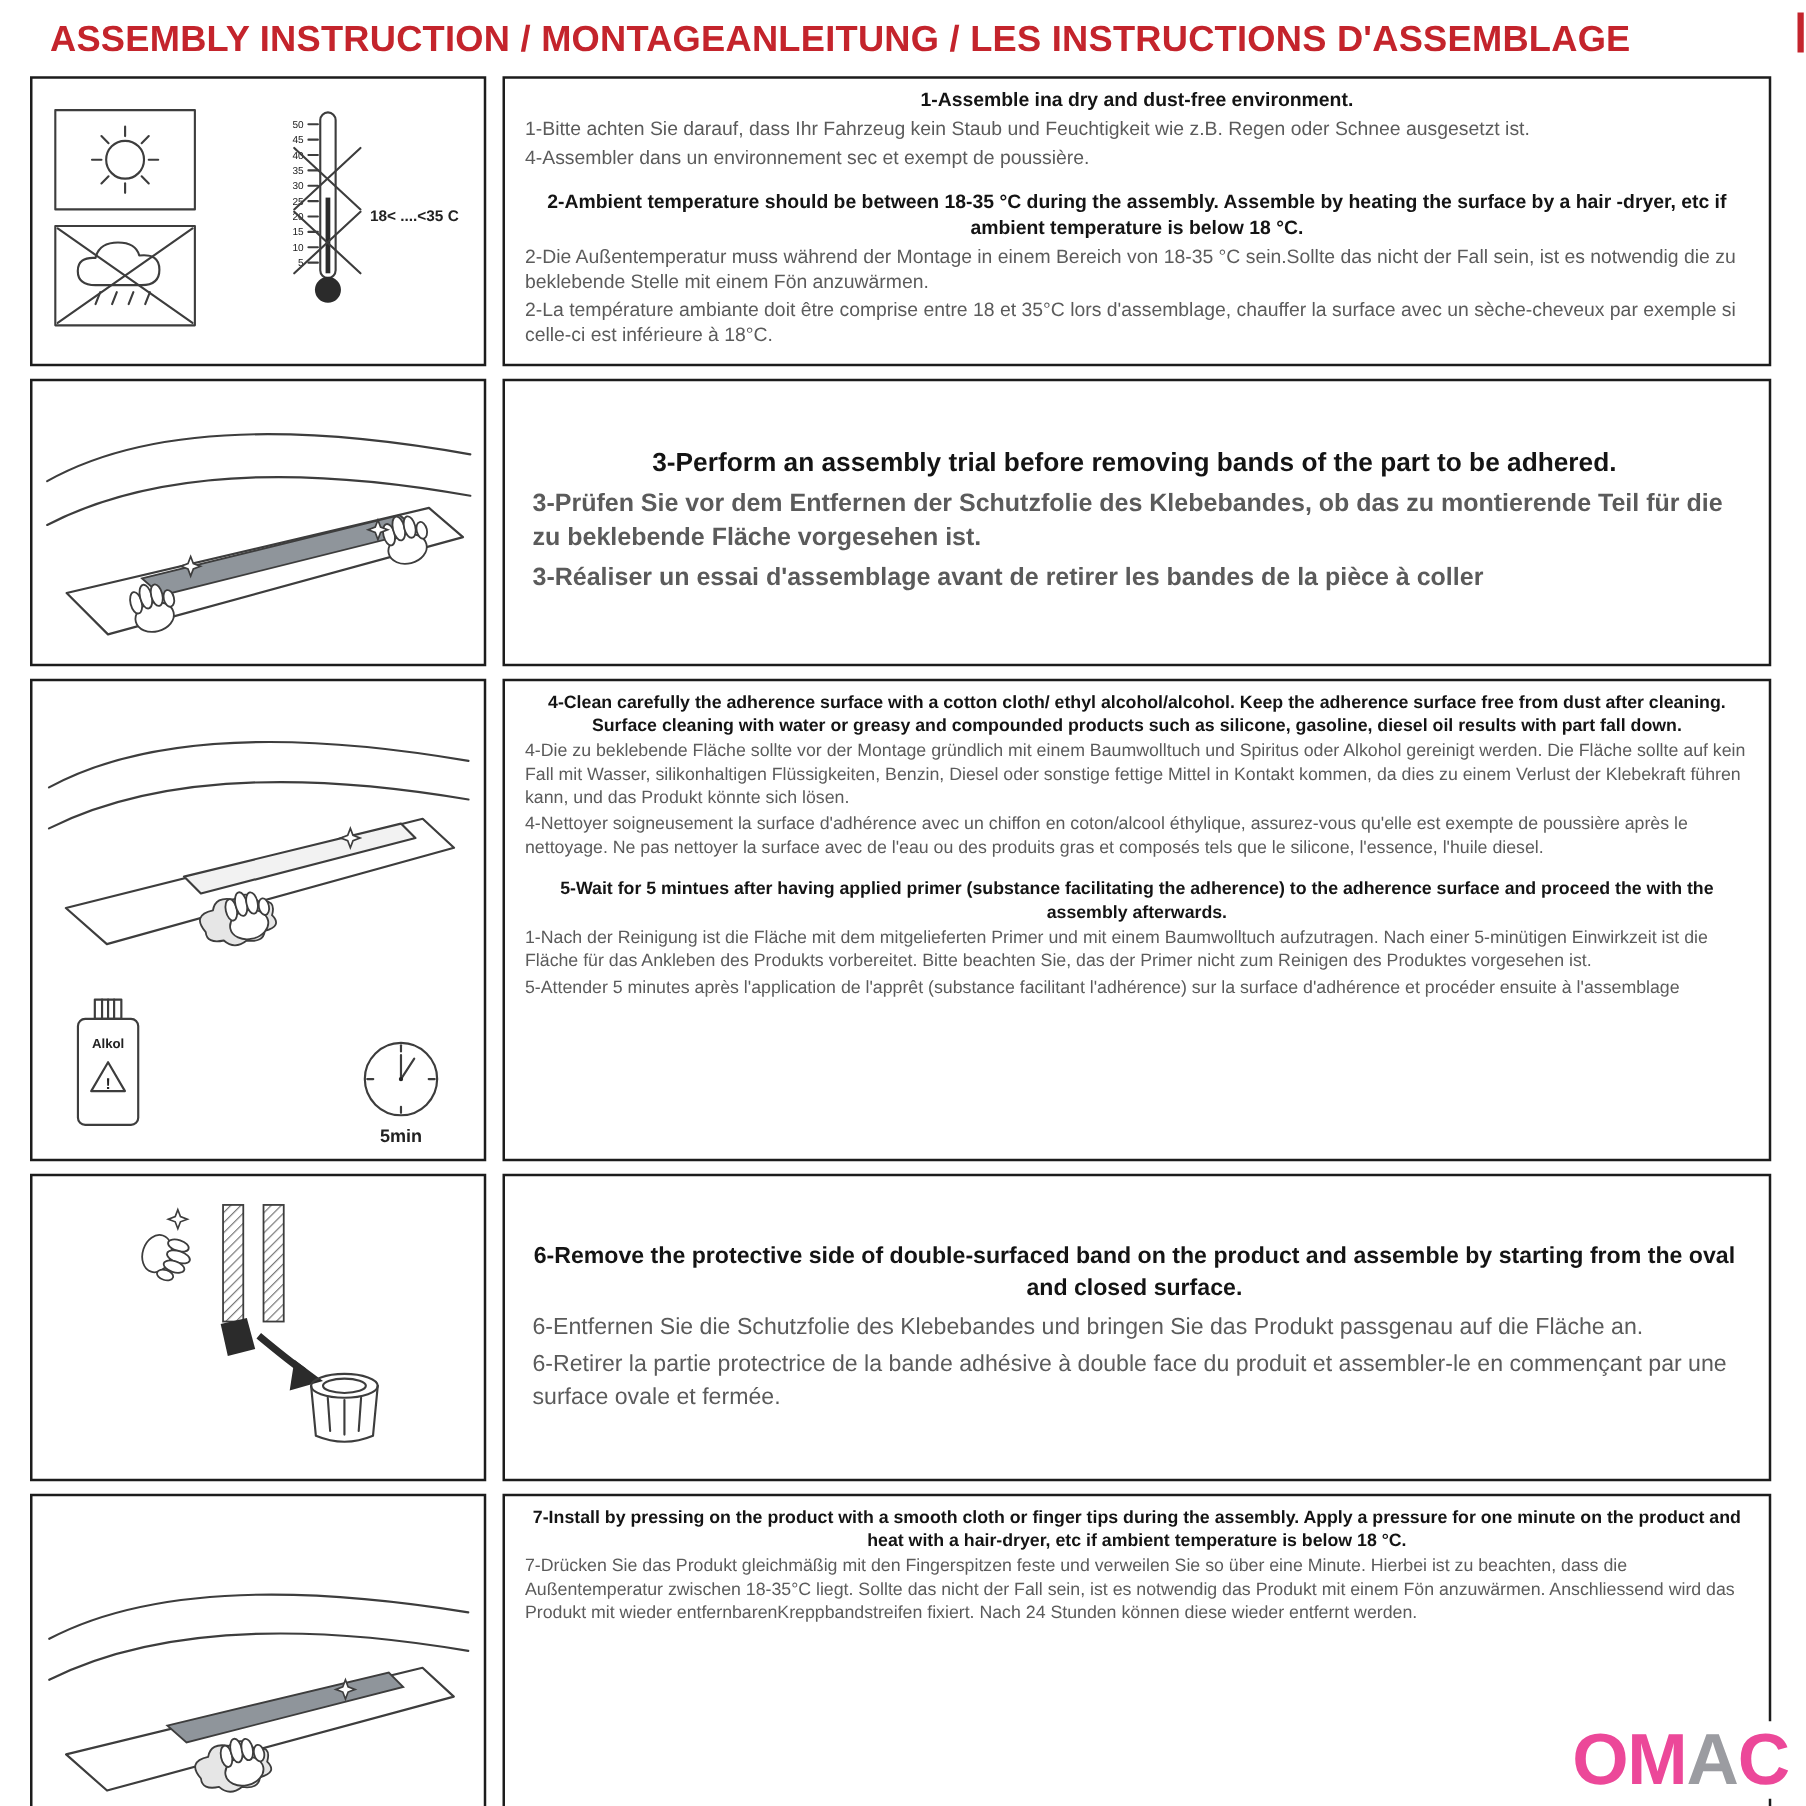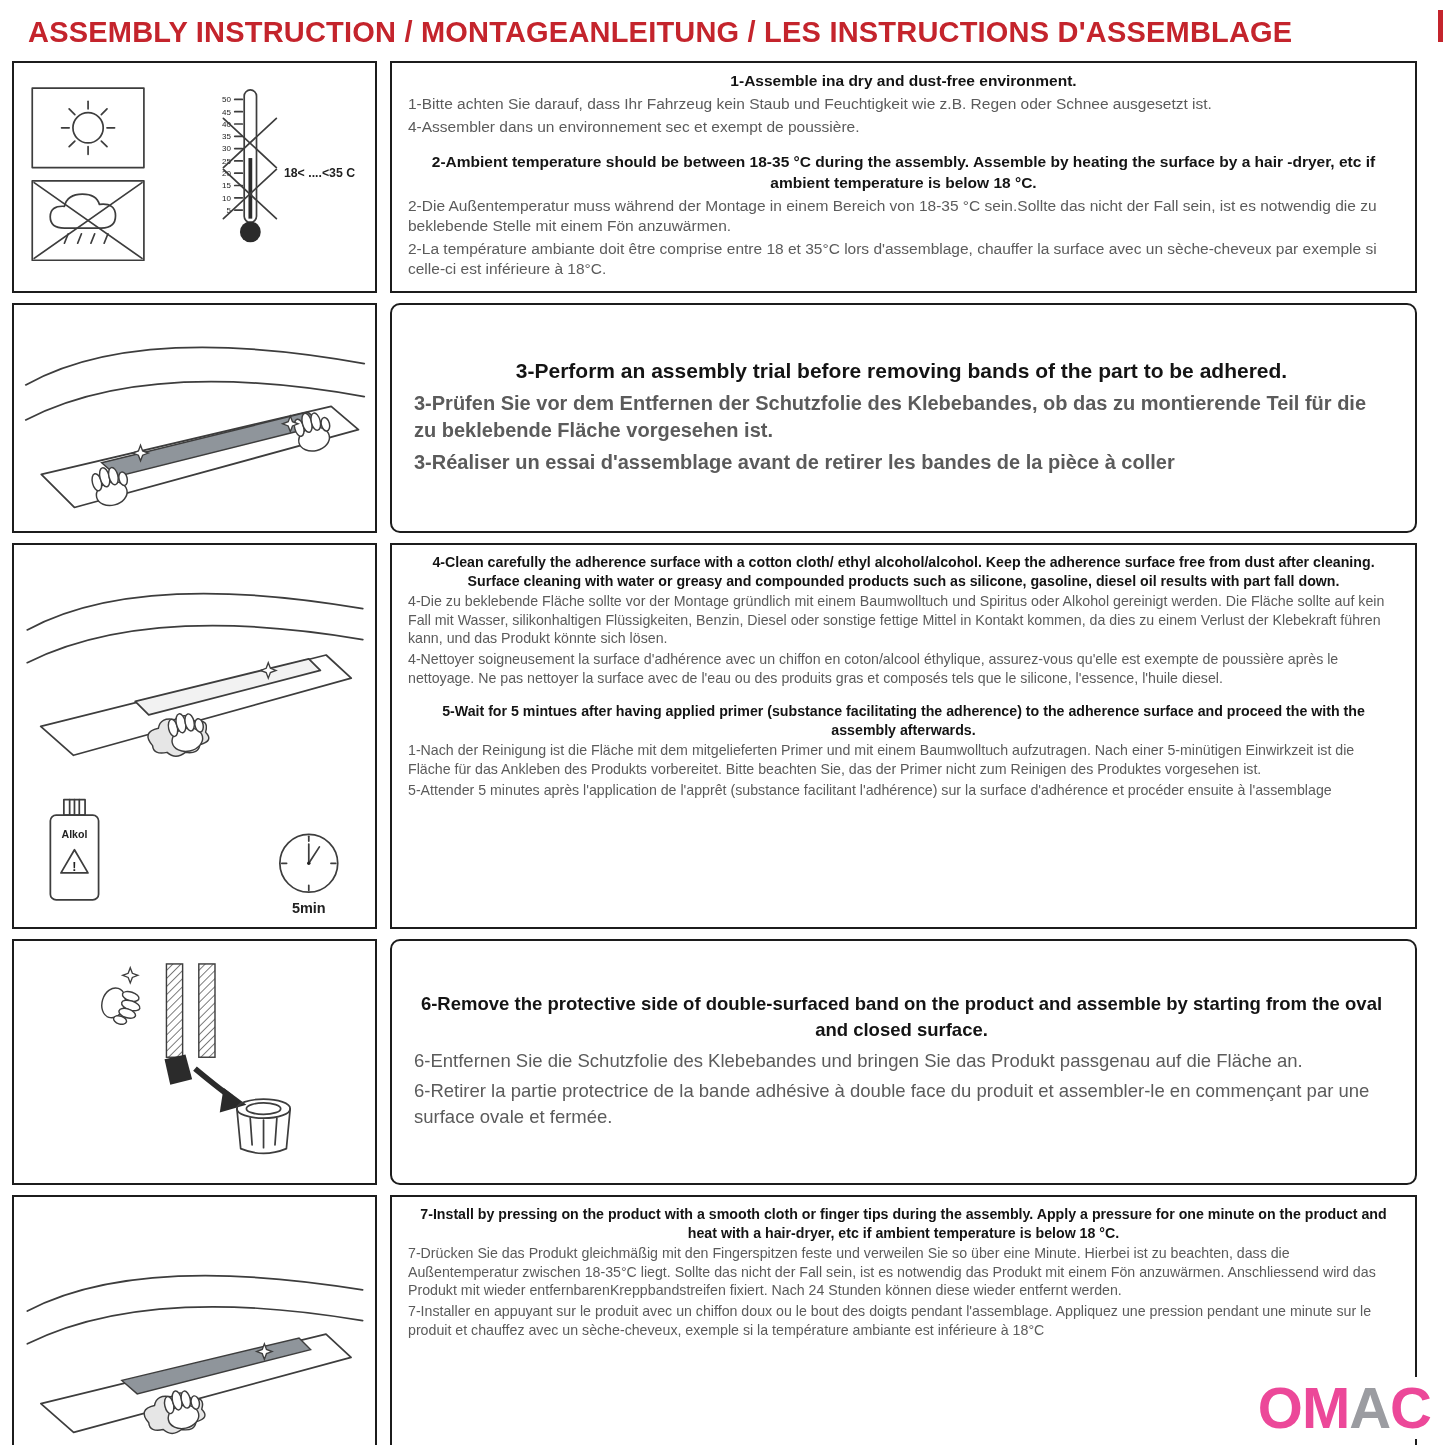--- a/index.html
+++ b/index.html
@@ -1,23 +1,23 @@
 <!DOCTYPE html>
 <html><head>
 <meta charset="utf-8">
 <style>
   * { box-sizing: border-box; margin: 0; padding: 0; }
   html, body { background: #fff; font-family: "Liberation Sans", sans-serif; }
-  .page { position: relative; width: 1445px; height: 1445px; background: #fff; padding: 8px 28px 0 12px; overflow: hidden; }
+  .page { position: relative; width: 1445px; height: 1445px; background: #fff; padding: 8px 28px 0 24px; overflow: hidden; }
   h1.title { color: #c4242c; font-size: 29px; font-weight: 800; letter-spacing: .2px; margin: 8px 0 12px 16px; white-space: nowrap; }
   .accent-bar { position: absolute; top: 10px; right: 2px; width: 5px; height: 32px; background: #c4242c; }
   .row { display: flex; gap: 13px; margin-bottom: 10px; }
   .illus { flex: 0 0 365px; border: 2px solid #1c1c1c; display: flex; align-items: center; justify-content: center; background: #fff; }
   .textbox { flex: 1; border: 2px solid #1c1c1c; background: #fff; padding: 8px 16px 6px 16px; }
-  .vcenter { display: flex; flex-direction: column; justify-content: center; padding-left: 22px; padding-right: 26px; border-radius: 10px; }
+  .vcenter { display: flex; flex-direction: column; justify-content: center; padding-left: 22px; padding-right: 26px; }
   p.b { color: #141414; font-weight: 700; text-align: center; }
   p.r { color: #5b5b5b; }
   .gap { margin-top: 15px; }
   .fs15 p { font-size: 15.5px; line-height: 1.3; margin-bottom: 3px; }
   .fs14 p { font-size: 14.2px; line-height: 1.31; margin-bottom: 2px; }
   .fs20 p.b { font-size: 21px; line-height: 1.35; margin-bottom: 5px; }
   .fs20 p.r { font-size: 20px; line-height: 1.35; margin-bottom: 5px; font-weight: bold; }
   .fs18 p { font-size: 18.5px; line-height: 1.4; margin-bottom: 5px; }
   .ln { fill: none; stroke: #3d3d3d; stroke-width: 1.8; stroke-linecap: round; stroke-linejoin: round; }
   .svgtxt { font-family: "Liberation Sans", sans-serif; fill: #222; }
@@ -233,20 +233,19 @@
         </g>
         <polygon points="104,152 288,108 300,120 120,166" fill="#8f959b" stroke="#3d3d3d" stroke-width="1.5"></polygon>
         <path d="M132 196 q-12 -14 6 -18 q2 -12 17 -9 q12 -9 21 2 q15 -3 11 11 q9 9 -6 13 q-1 10 -15 8 q-10 8 -19 0 q-14 3 -15 -7 z" fill="#e6e6e6" stroke="#3d3d3d" stroke-width="1.5"></path>
         <use href="#hand" transform="translate(166,180) rotate(-12)" fill="#fff" stroke="#3d3d3d" stroke-width="1.5"></use>
         <use href="#star" transform="translate(252,122)" fill="#fff" stroke="#3d3d3d" stroke-width="1.4"></use>
       </svg>
     </div>
     <div class="textbox fs14">
         <p class="b">7-Install by pressing on the product with a smooth cloth or finger tips during the assembly. Apply a pressure for one minute on the product and heat with a hair-dryer, etc if ambient temperature is below 18 °C.</p>
         <p class="r">7-Drücken Sie das Produkt gleichmäßig mit den Fingerspitzen feste und verweilen Sie so über eine Minute. Hierbei ist zu beachten, dass die Außentemperatur zwischen 18-35°C liegt. Sollte das nicht der Fall sein, ist es notwendig das Produkt mit einem Fön anzuwärmen. Anschliessend wird das Produkt mit wieder entfernbarenKreppbandstreifen fixiert. Nach 24 Stunden können diese wieder entfernt werden.</p>
-        <p class="r">7-Installer en appuyant sur le produit avec un chiffon doux ou le bout des doigts pendant l'assemblage. Appliquez une pression pendant une minute sur le produit et chauffez avec un sèche-cheveux, exemple si la température ambiante est inférieure à 18°C</p>
       </div>
   </div>
 
   <div class="logo">
     <span class="red">OM</span><span class="gray">A</span><span class="red">C</span>
   </div>
 </div>
 
 </body></html>

